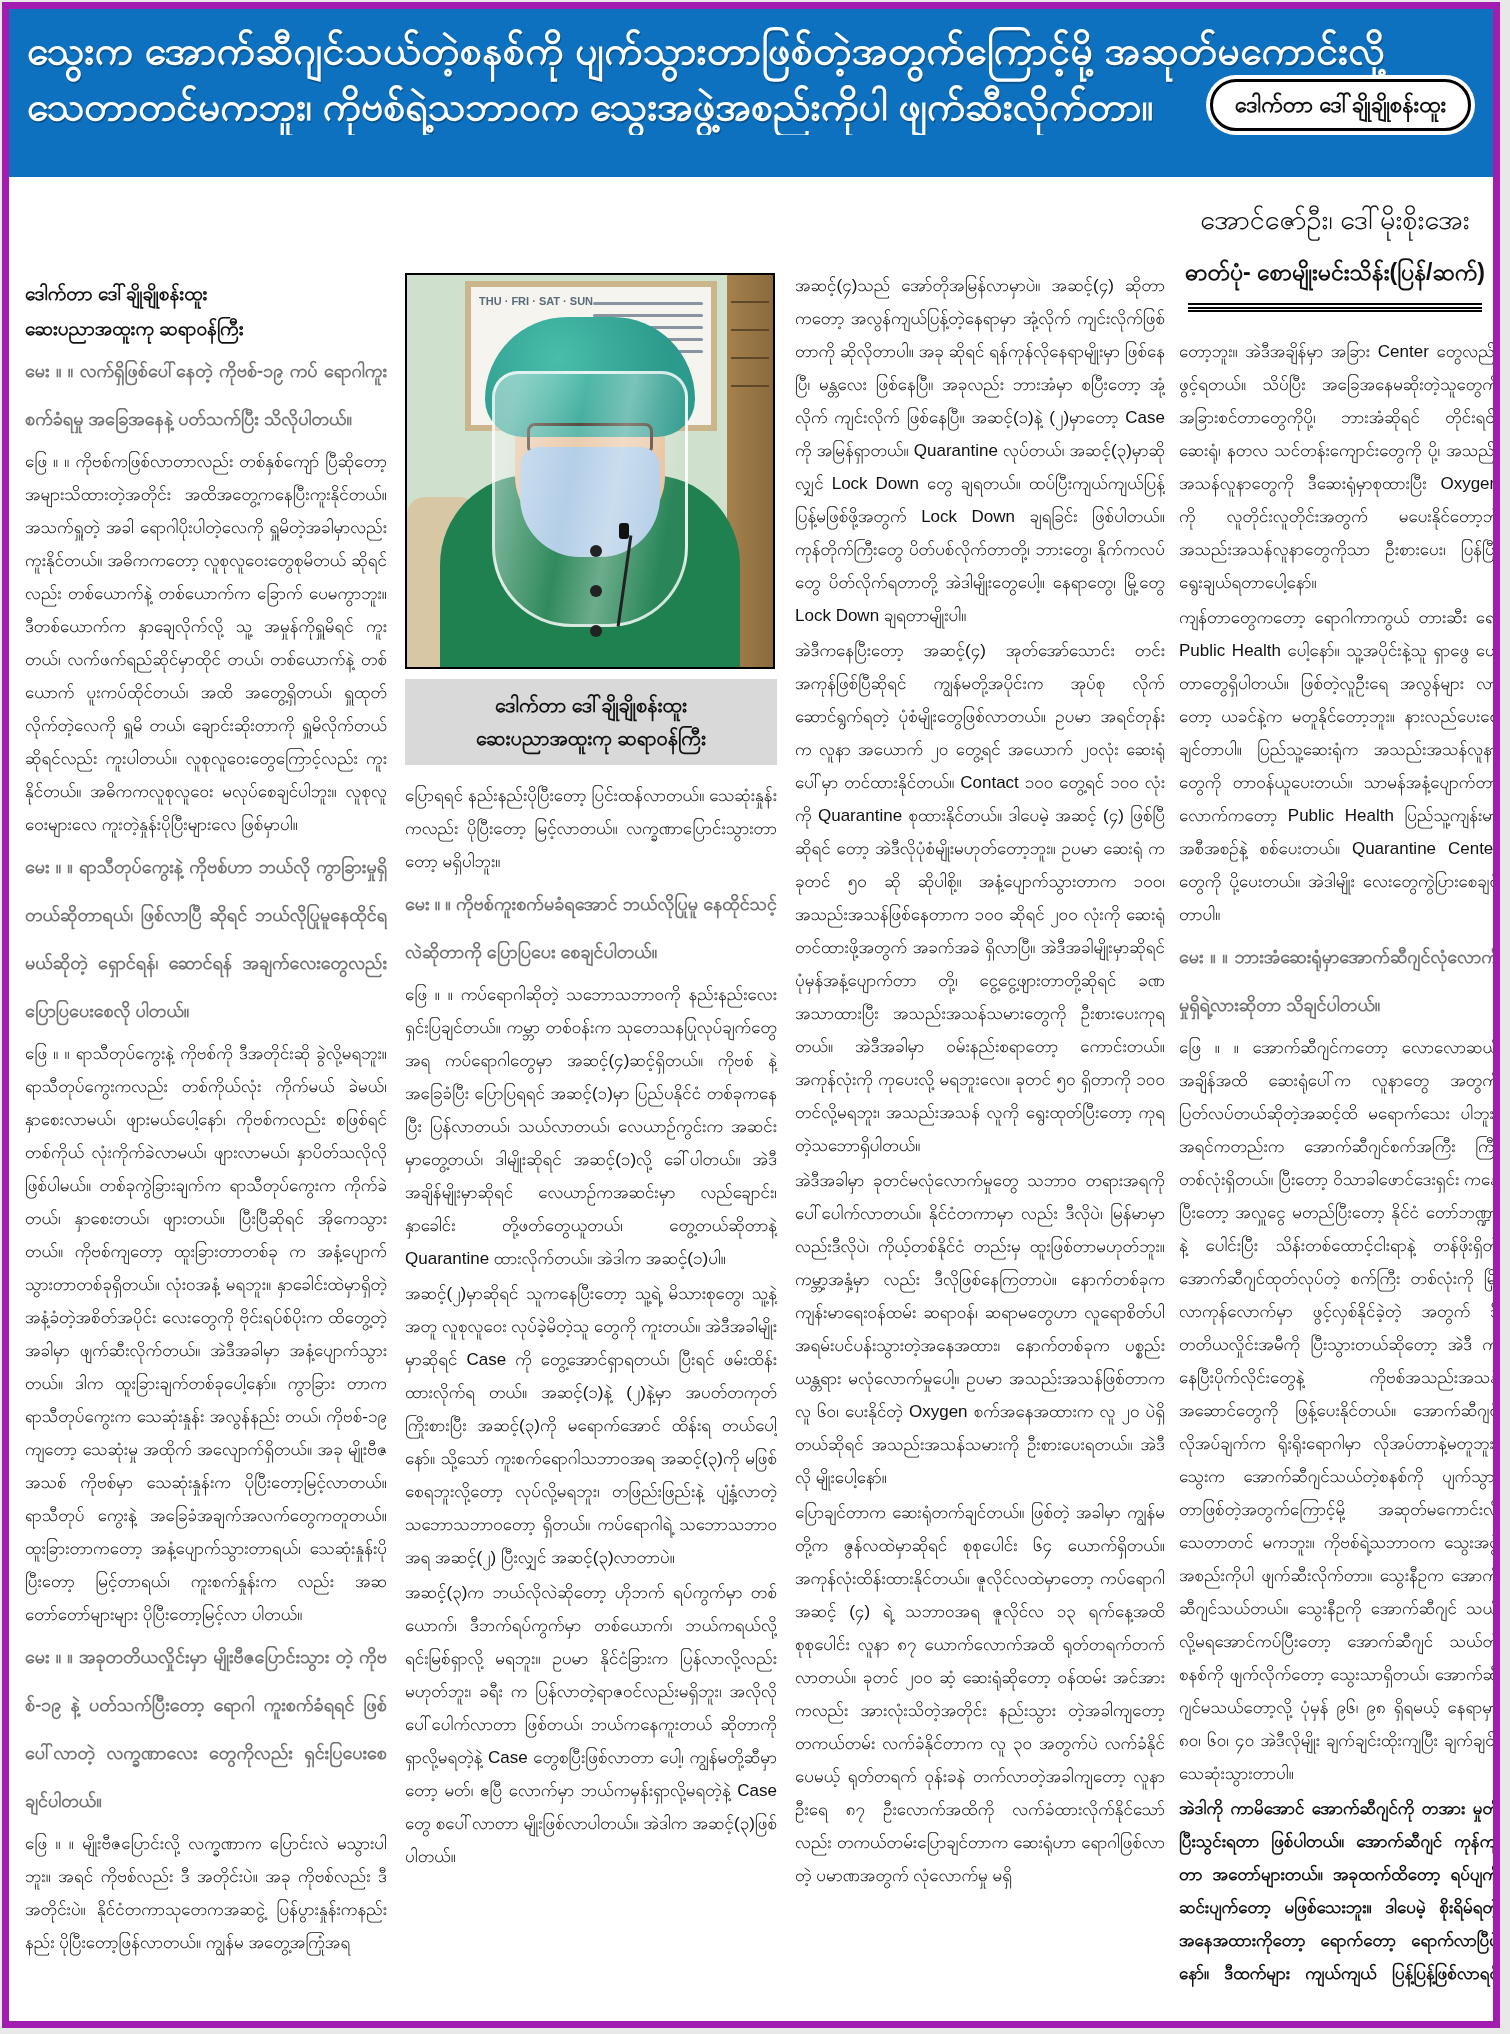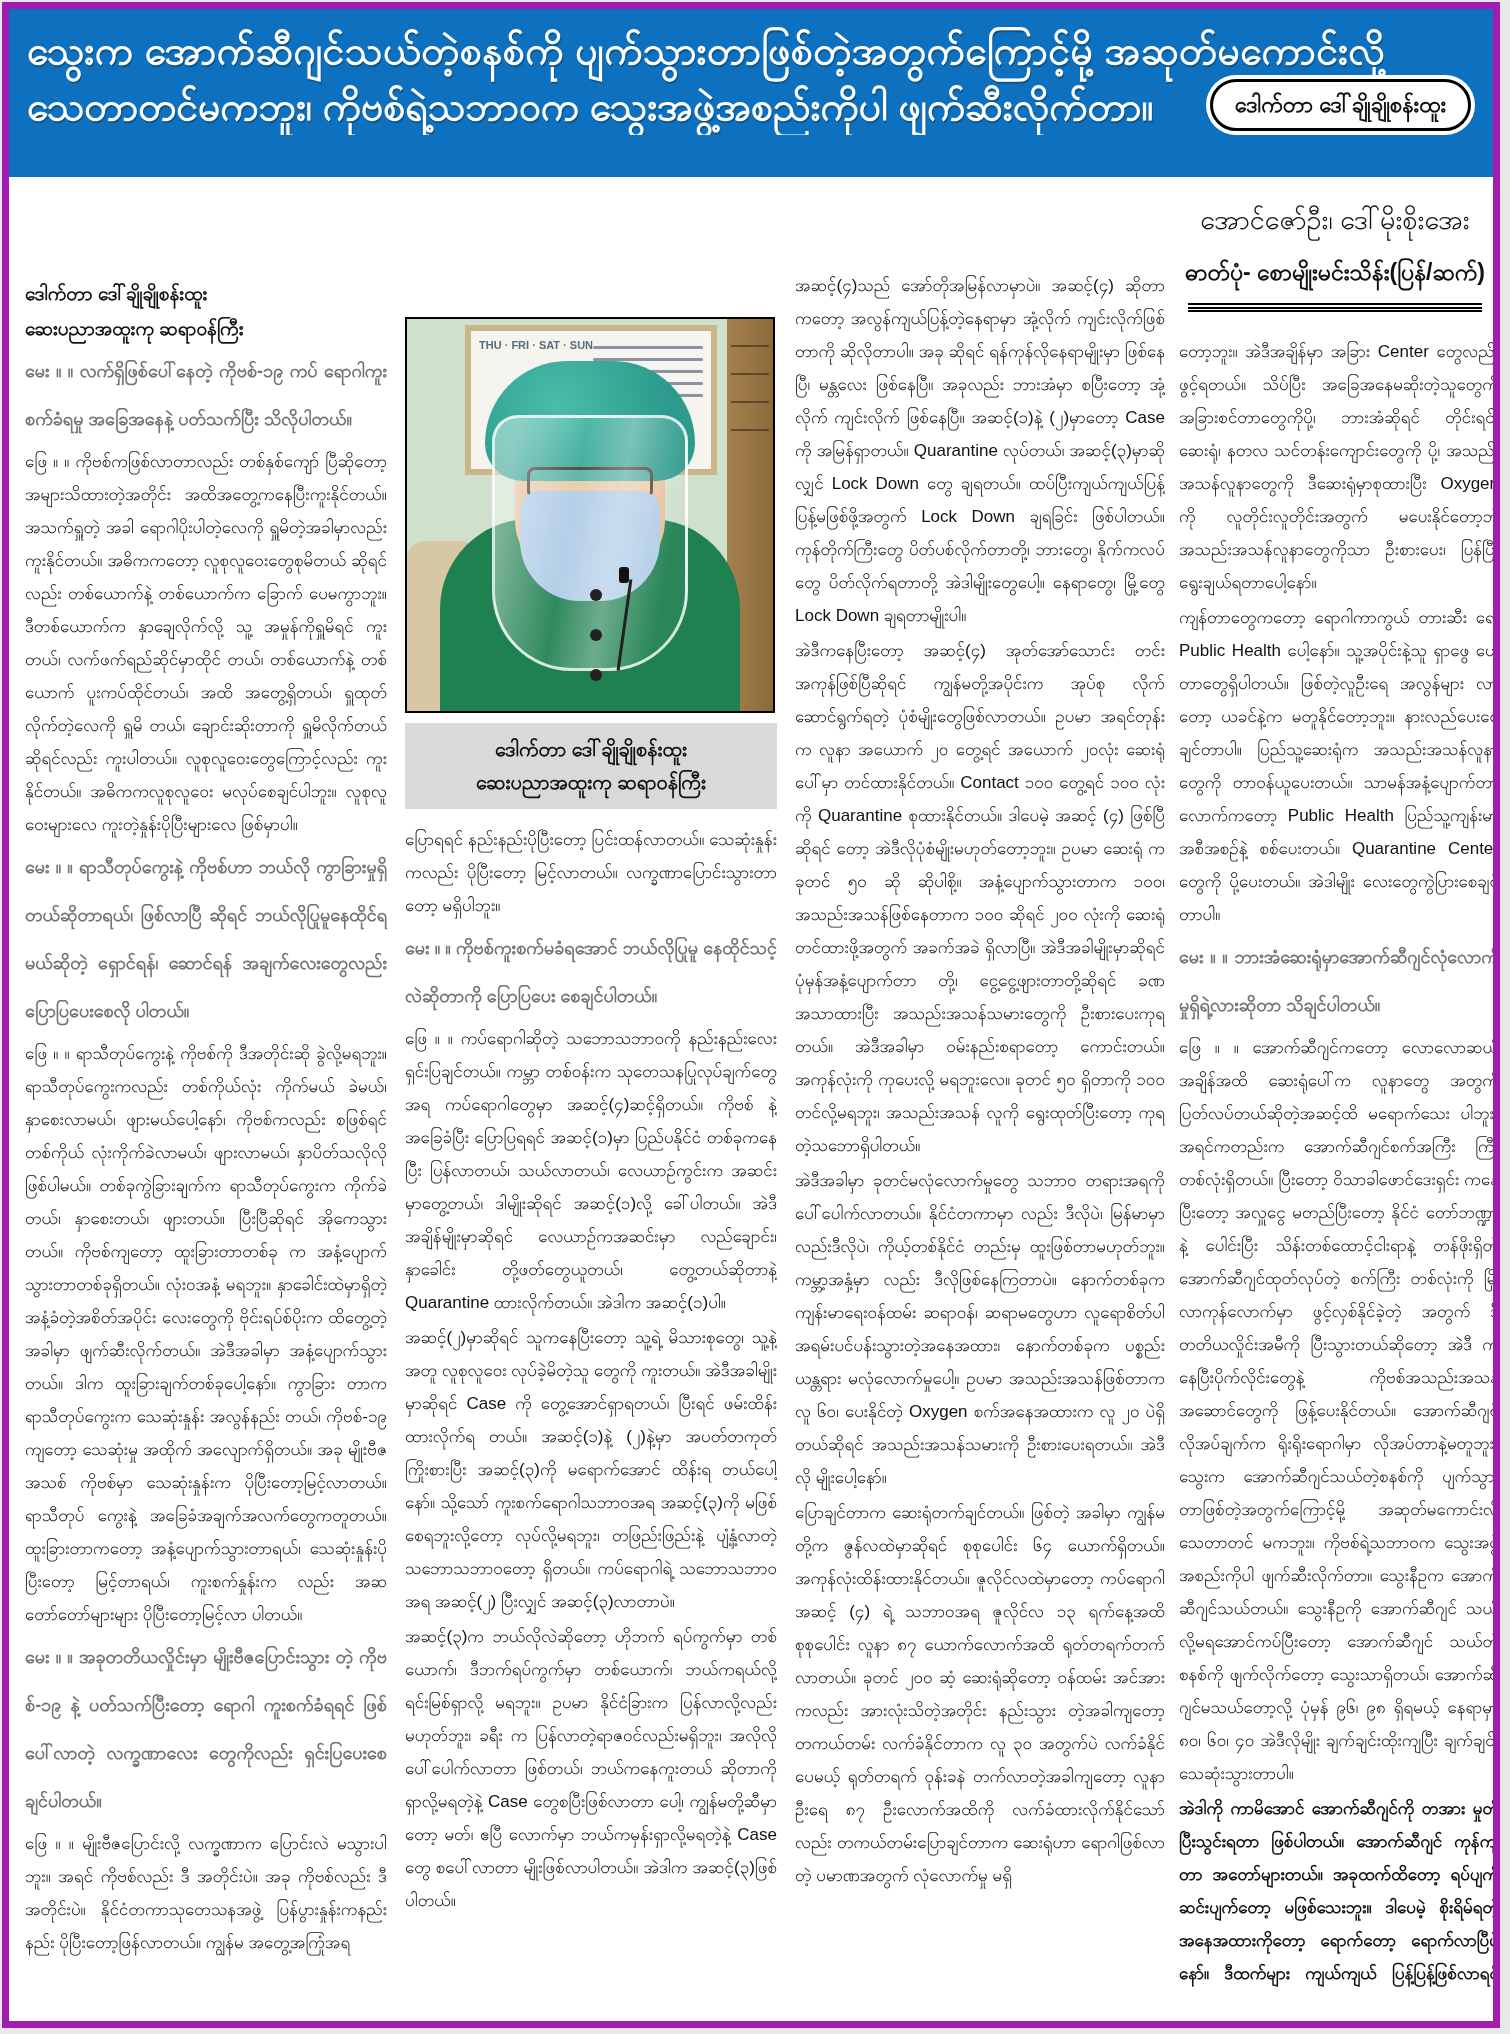--- a/index.html
+++ b/index.html
@@ -54,21 +54,21 @@
   .para,.q,.lead{
     font-size:17px;line-height:33px;text-align:justify;margin:0 0 2px 0;
     word-break:break-word;
   }
   .lead{font-weight:bold;font-size:19px;text-align:left;}
   .q{color:#737373;font-weight:bold;font-size:18px;line-height:48px;}
   .bold{font-weight:bold;}
   
   .photo{
     position:relative;width:370px;height:396px;border:2px solid #000;box-sizing:border-box;
-    background:linear-gradient(#cfe0cd 0 62%,#c4d8c4 62% 100%);overflow:hidden;margin-bottom:10px;margin-top:44px;
+    background:linear-gradient(#cfe0cd 0 62%,#c4d8c4 62% 100%);overflow:hidden;margin-bottom:10px;
   }
   .wb{position:absolute;left:58px;top:6px;width:252px;height:150px;background:#f5f4ee;
       border:6px solid #cbb68c;box-sizing:border-box;}
   .wb .days{position:absolute;left:8px;top:6px;font-size:11px;line-height:16px;color:#5a6b7a;font-weight:bold;}
   .wb .scr{position:absolute;right:8px;top:6px;width:110px;}
   .wb .scr i{display:block;height:3px;background:#8a93a0;margin:9px 0;border-radius:2px;}
   .rail{position:absolute;left:0;top:246px;width:120px;height:12px;background:#6c7378;}
   .cab{position:absolute;right:0;top:0;width:46px;height:100%;background:linear-gradient(90deg,#a5814d,#8a6a3c);}
   .cab i{display:block;height:2px;background:#5f482a;margin:26px 4px;}
   .sofa{position:absolute;left:0;bottom:0;width:70px;height:170px;background:#d8c7a4;border-radius:18px 18px 0 0;}
@@ -119,21 +119,21 @@
   </div>
 
   <div class="col" id="col1">
     <div class="lead">ဒေါက်တာ ဒေါ်ချိုချိုစန်းထူး</div>
     <div class="lead">ဆေးပညာအထူးကု ဆရာဝန်ကြီး</div>
     <div class="q">မေး ။   ။ လက်ရှိဖြစ်ပေါ်နေတဲ့ ကိုဗစ်-၁၉ ကပ် ရောဂါကူးစက်ခံရမှု အခြေအနေနဲ့ ပတ်သက်ပြီး သိလိုပါတယ်။</div>
     <div class="para">ဖြေ ။   ။ ကိုဗစ်ကဖြစ်လာတာလည်း တစ်နှစ်ကျော် ပြီဆိုတော့ အများသိထားတဲ့အတိုင်း အထိအတွေ့ကနေပြီးကူးနိုင်တယ်။ အသက်ရှူတဲ့ အခါ ရောဂါပိုးပါတဲ့လေကို ရှူမိတဲ့အခါမှာလည်း ကူးနိုင်တယ်။ အဓိကကတော့ လူစုလူဝေးတွေစုမိတယ် ဆိုရင်လည်း တစ်ယောက်နဲ့ တစ်ယောက်က ခြောက် ပေမကွာဘူး။ ဒီတစ်ယောက်က နှာချေလိုက်လို့ သူ့ အမှုန်ကိုရှူမိရင် ကူးတယ်၊ လက်ဖက်ရည်ဆိုင်မှာထိုင် တယ်၊ တစ်ယောက်နဲ့ တစ်ယောက် ပူးကပ်ထိုင်တယ်၊ အထိ အတွေ့ရှိတယ်၊ ရှူထုတ်လိုက်တဲ့လေကို ရှူမိ တယ်၊ ချောင်းဆိုးတာကို ရှူမိလိုက်တယ်ဆိုရင်လည်း ကူးပါတယ်။ လူစုလူဝေးတွေကြောင့်လည်း ကူးနိုင်တယ်။ အဓိကကလူစုလူဝေး မလုပ်စေချင်ပါဘူး။ လူစုလူဝေးများလေ ကူးတဲ့နှုန်းပိုပြီးများလေ ဖြစ်မှာပါ။</div>
     <div class="q">မေး ။   ။ ရာသီတုပ်ကွေးနဲ့ ကိုဗစ်ဟာ ဘယ်လို ကွာခြားမှုရှိတယ်ဆိုတာရယ်၊ ဖြစ်လာပြီ ဆိုရင် ဘယ်လိုပြုမူနေထိုင်ရမယ်ဆိုတဲ့ ရှောင်ရန်၊ ဆောင်ရန် အချက်လေးတွေလည်း ပြောပြပေးစေလို ပါတယ်။</div>
     <div class="para">ဖြေ ။   ။ ရာသီတုပ်ကွေးနဲ့ ကိုဗစ်ကို ဒီအတိုင်းဆို ခွဲလို့မရဘူး။ ရာသီတုပ်ကွေးကလည်း တစ်ကိုယ်လုံး ကိုက်မယ် ခဲမယ်၊ နှာစေးလာမယ်၊ ဖျားမယ်ပေါ့နော်၊ ကိုဗစ်ကလည်း စဖြစ်ရင် တစ်ကိုယ် လုံးကိုက်ခဲလာမယ်၊ ဖျားလာမယ်၊ နှာပိတ်သလိုလို ဖြစ်ပါမယ်။ တစ်ခုကွဲခြားချက်က ရာသီတုပ်ကွေးက ကိုက်ခဲတယ်၊ နှာစေးတယ်၊ ဖျားတယ်။ ပြီးပြီဆိုရင် အိုကေသွားတယ်။ ကိုဗစ်ကျတော့ ထူးခြားတာတစ်ခု က အနံ့ပျောက်သွားတာတစ်ခုရှိတယ်။ လုံးဝအနံ့ မရဘူး။ နှာခေါင်းထဲမှာရှိတဲ့ အနံ့ခံတဲ့အစိတ်အပိုင်း လေးတွေကို ဗိုင်းရပ်စ်ပိုးက ထိတွေ့တဲ့အခါမှာ ဖျက်ဆီးလိုက်တယ်။ အဲဒီအခါမှာ အနံ့ပျောက်သွား တယ်။ ဒါက ထူးခြားချက်တစ်ခုပေါ့နော်။ ကွာခြား တာက ရာသီတုပ်ကွေးက သေဆုံးနှုန်း အလွန်နည်း တယ်၊ ကိုဗစ်-၁၉ ကျတော့ သေဆုံးမှု အထိုက် အလျောက်ရှိတယ်။ အခု မျိုးဗီဇအသစ် ကိုဗစ်မှာ သေဆုံးနှုန်းက ပိုပြီးတော့မြင့်လာတယ်။ ရာသီတုပ် ကွေးနဲ့ အခြေခံအချက်အလက်တွေကတူတယ်။ ထူးခြားတာကတော့ အနံ့ပျောက်သွားတာရယ်၊ သေဆုံးနှုန်းပိုပြီးတော့ မြင့်တာရယ်၊ ကူးစက်နှုန်းက လည်း အဆတော်တော်များများ ပိုပြီးတော့မြင့်လာ ပါတယ်။</div>
     <div class="q">မေး ။   ။ အခုတတိယလှိုင်းမှာ မျိုးဗီဇပြောင်းသွား တဲ့ ကိုဗစ်-၁၉ နဲ့ ပတ်သက်ပြီးတော့ ရောဂါ ကူးစက်ခံရရင် ဖြစ်ပေါ်လာတဲ့ လက္ခဏာလေး တွေကိုလည်း ရှင်းပြပေးစေချင်ပါတယ်။</div>
-    <div class="para">ဖြေ ။   ။ မျိုးဗီဇပြောင်းလို့ လက္ခဏာက ပြောင်းလဲ မသွားပါဘူး။ အရင် ကိုဗစ်လည်း ဒီ အတိုင်းပဲ။ အခု ကိုဗစ်လည်း ဒီအတိုင်းပဲ။ နိုင်ငံတကာသုတေသနအဖွဲ့ ပြန်ပွားနှုန်းကနည်းနည်း ပိုပြီးတော့ဖြန်လာတယ်။ ကျွန်မ အတွေ့အကြုံအရ</div>
+    <div class="para">ဖြေ ။   ။ မျိုးဗီဇပြောင်းလို့ လက္ခဏာက ပြောင်းလဲ မသွားပါဘူး။ အရင် ကိုဗစ်လည်း ဒီ အတိုင်းပဲ။ အခု ကိုဗစ်လည်း ဒီအတိုင်းပဲ။ နိုင်ငံတကာသုတေကအဆငွဲ့ ပြန်ပွားနှုန်းကနည်းနည်း ပိုပြီးတော့ဖြန်လာတယ်။ ကျွန်မ အတွေ့အကြုံအရ</div>
   </div>
 
   <div class="col" id="col2">
     <div class="photo">
       <div class="wb">
         <div class="days">THU · FRI · SAT · SUN</div>
         <div class="scr">
             <i></i>
             <i></i>
             <i></i>

